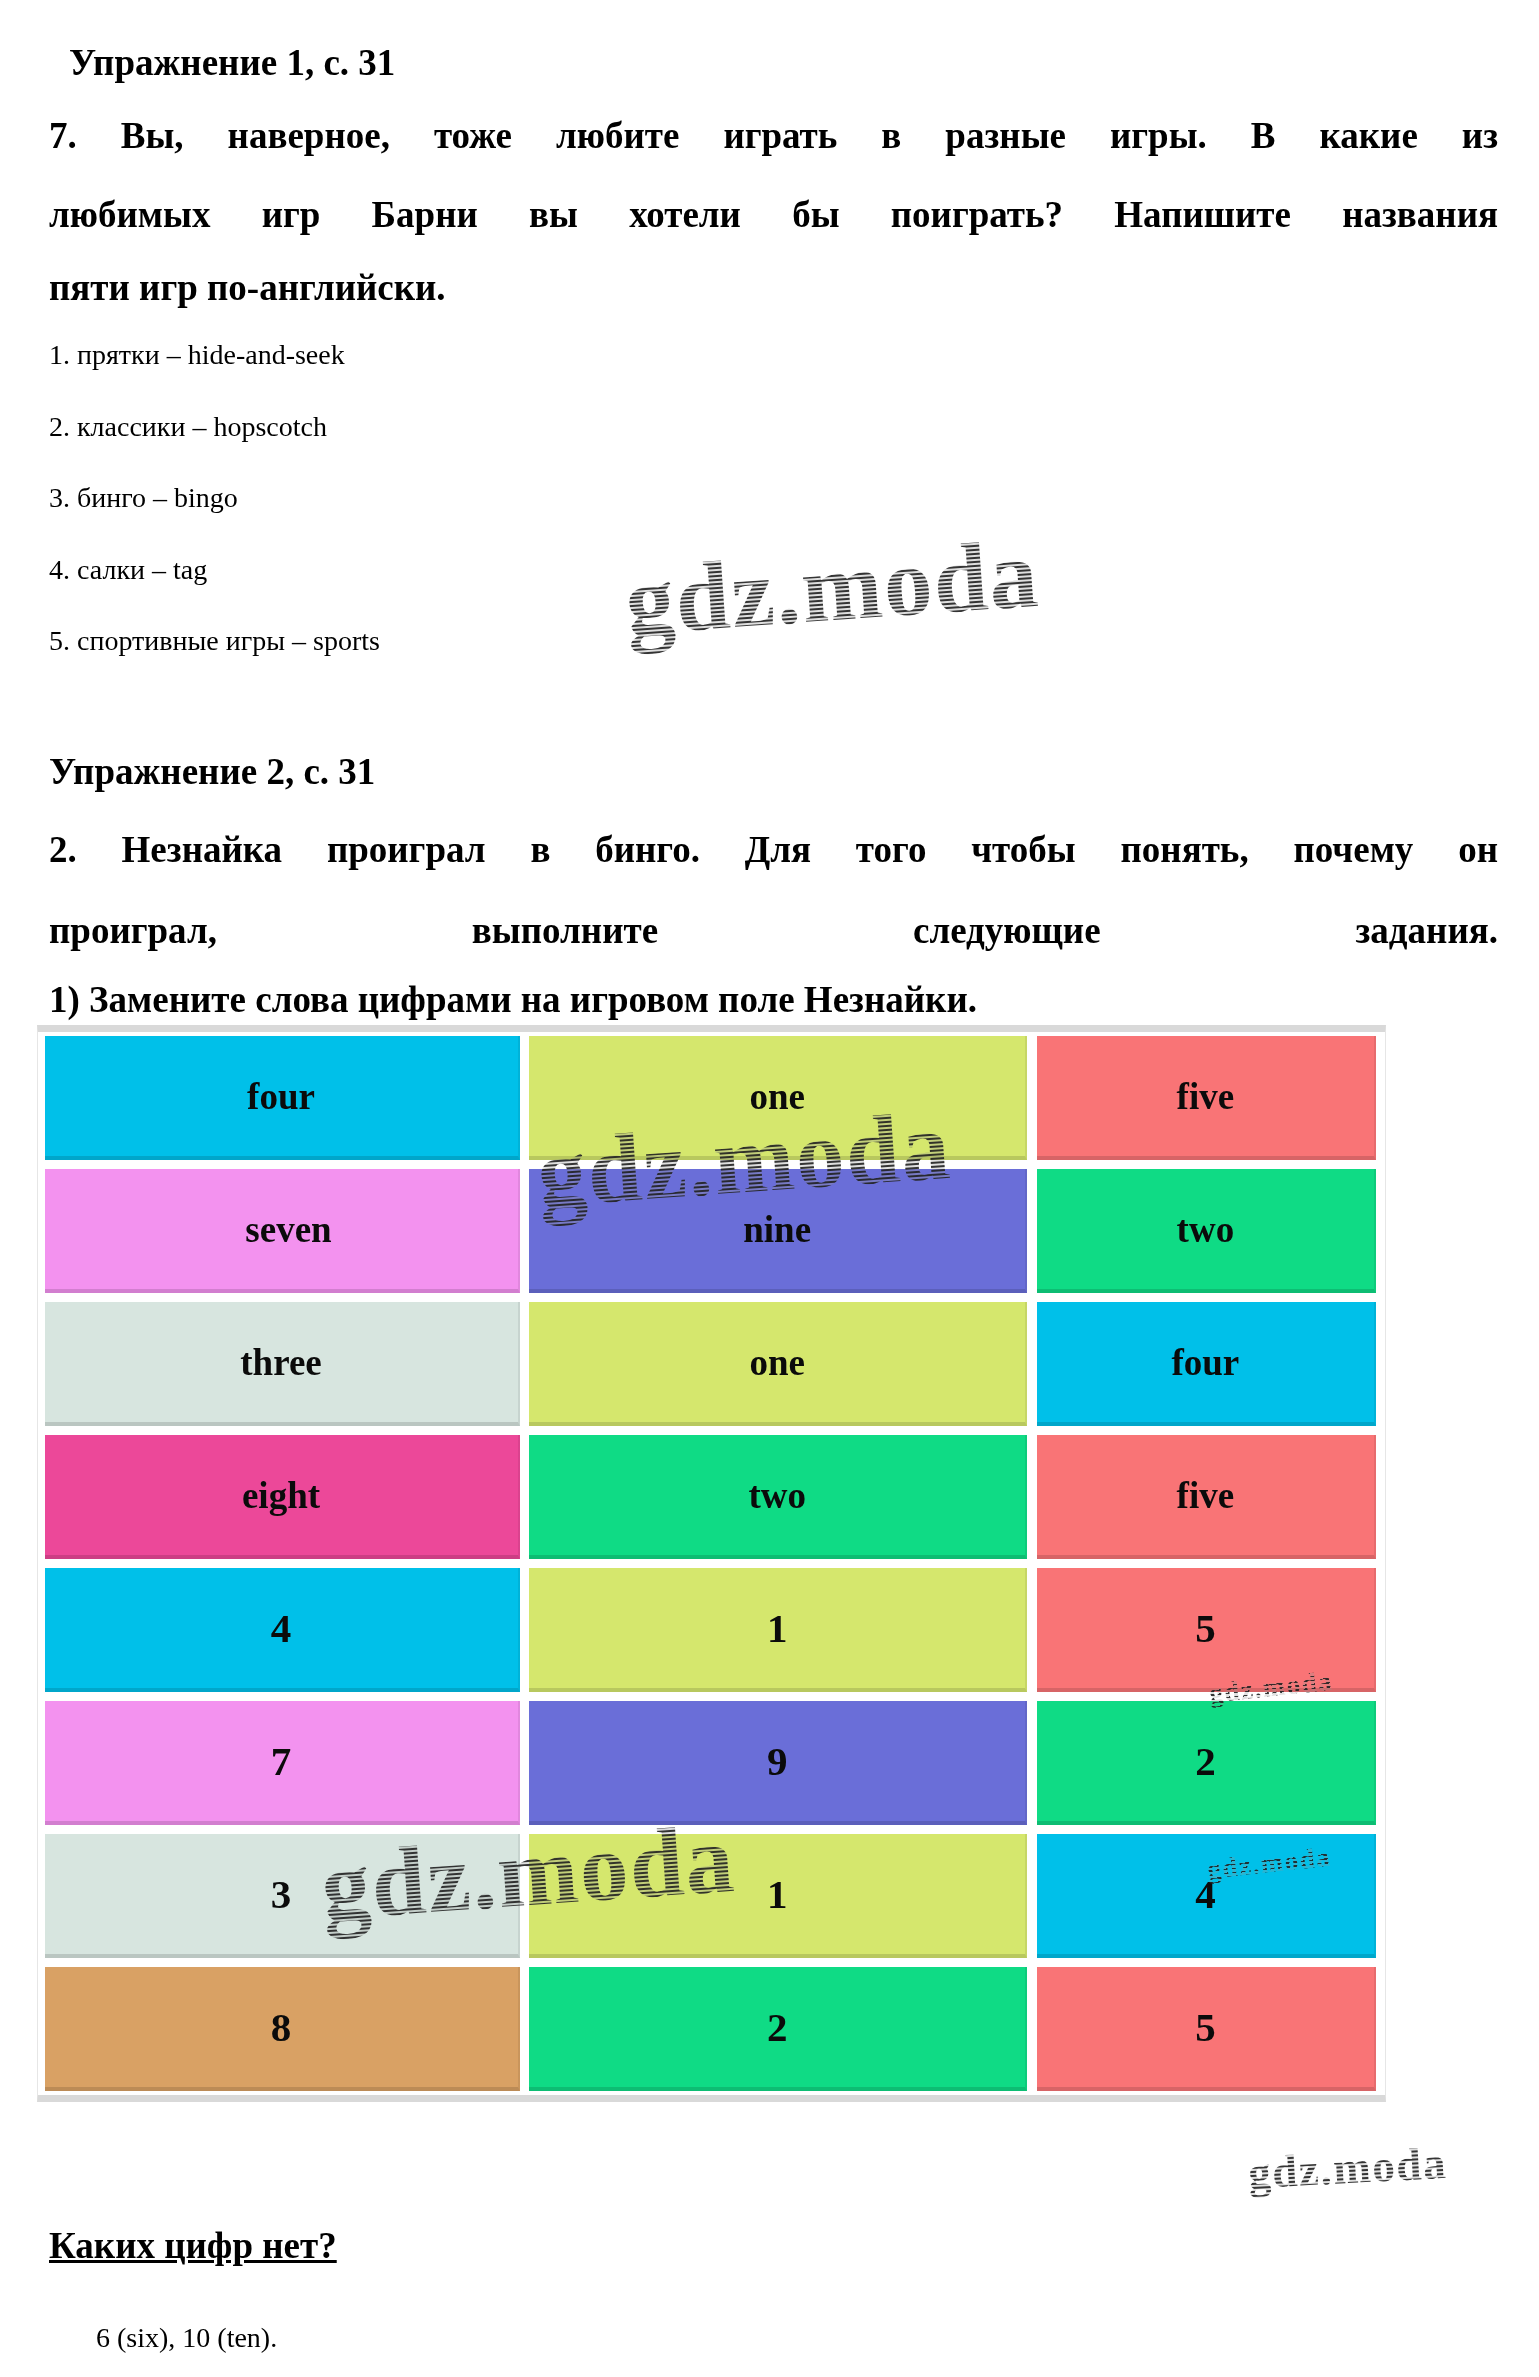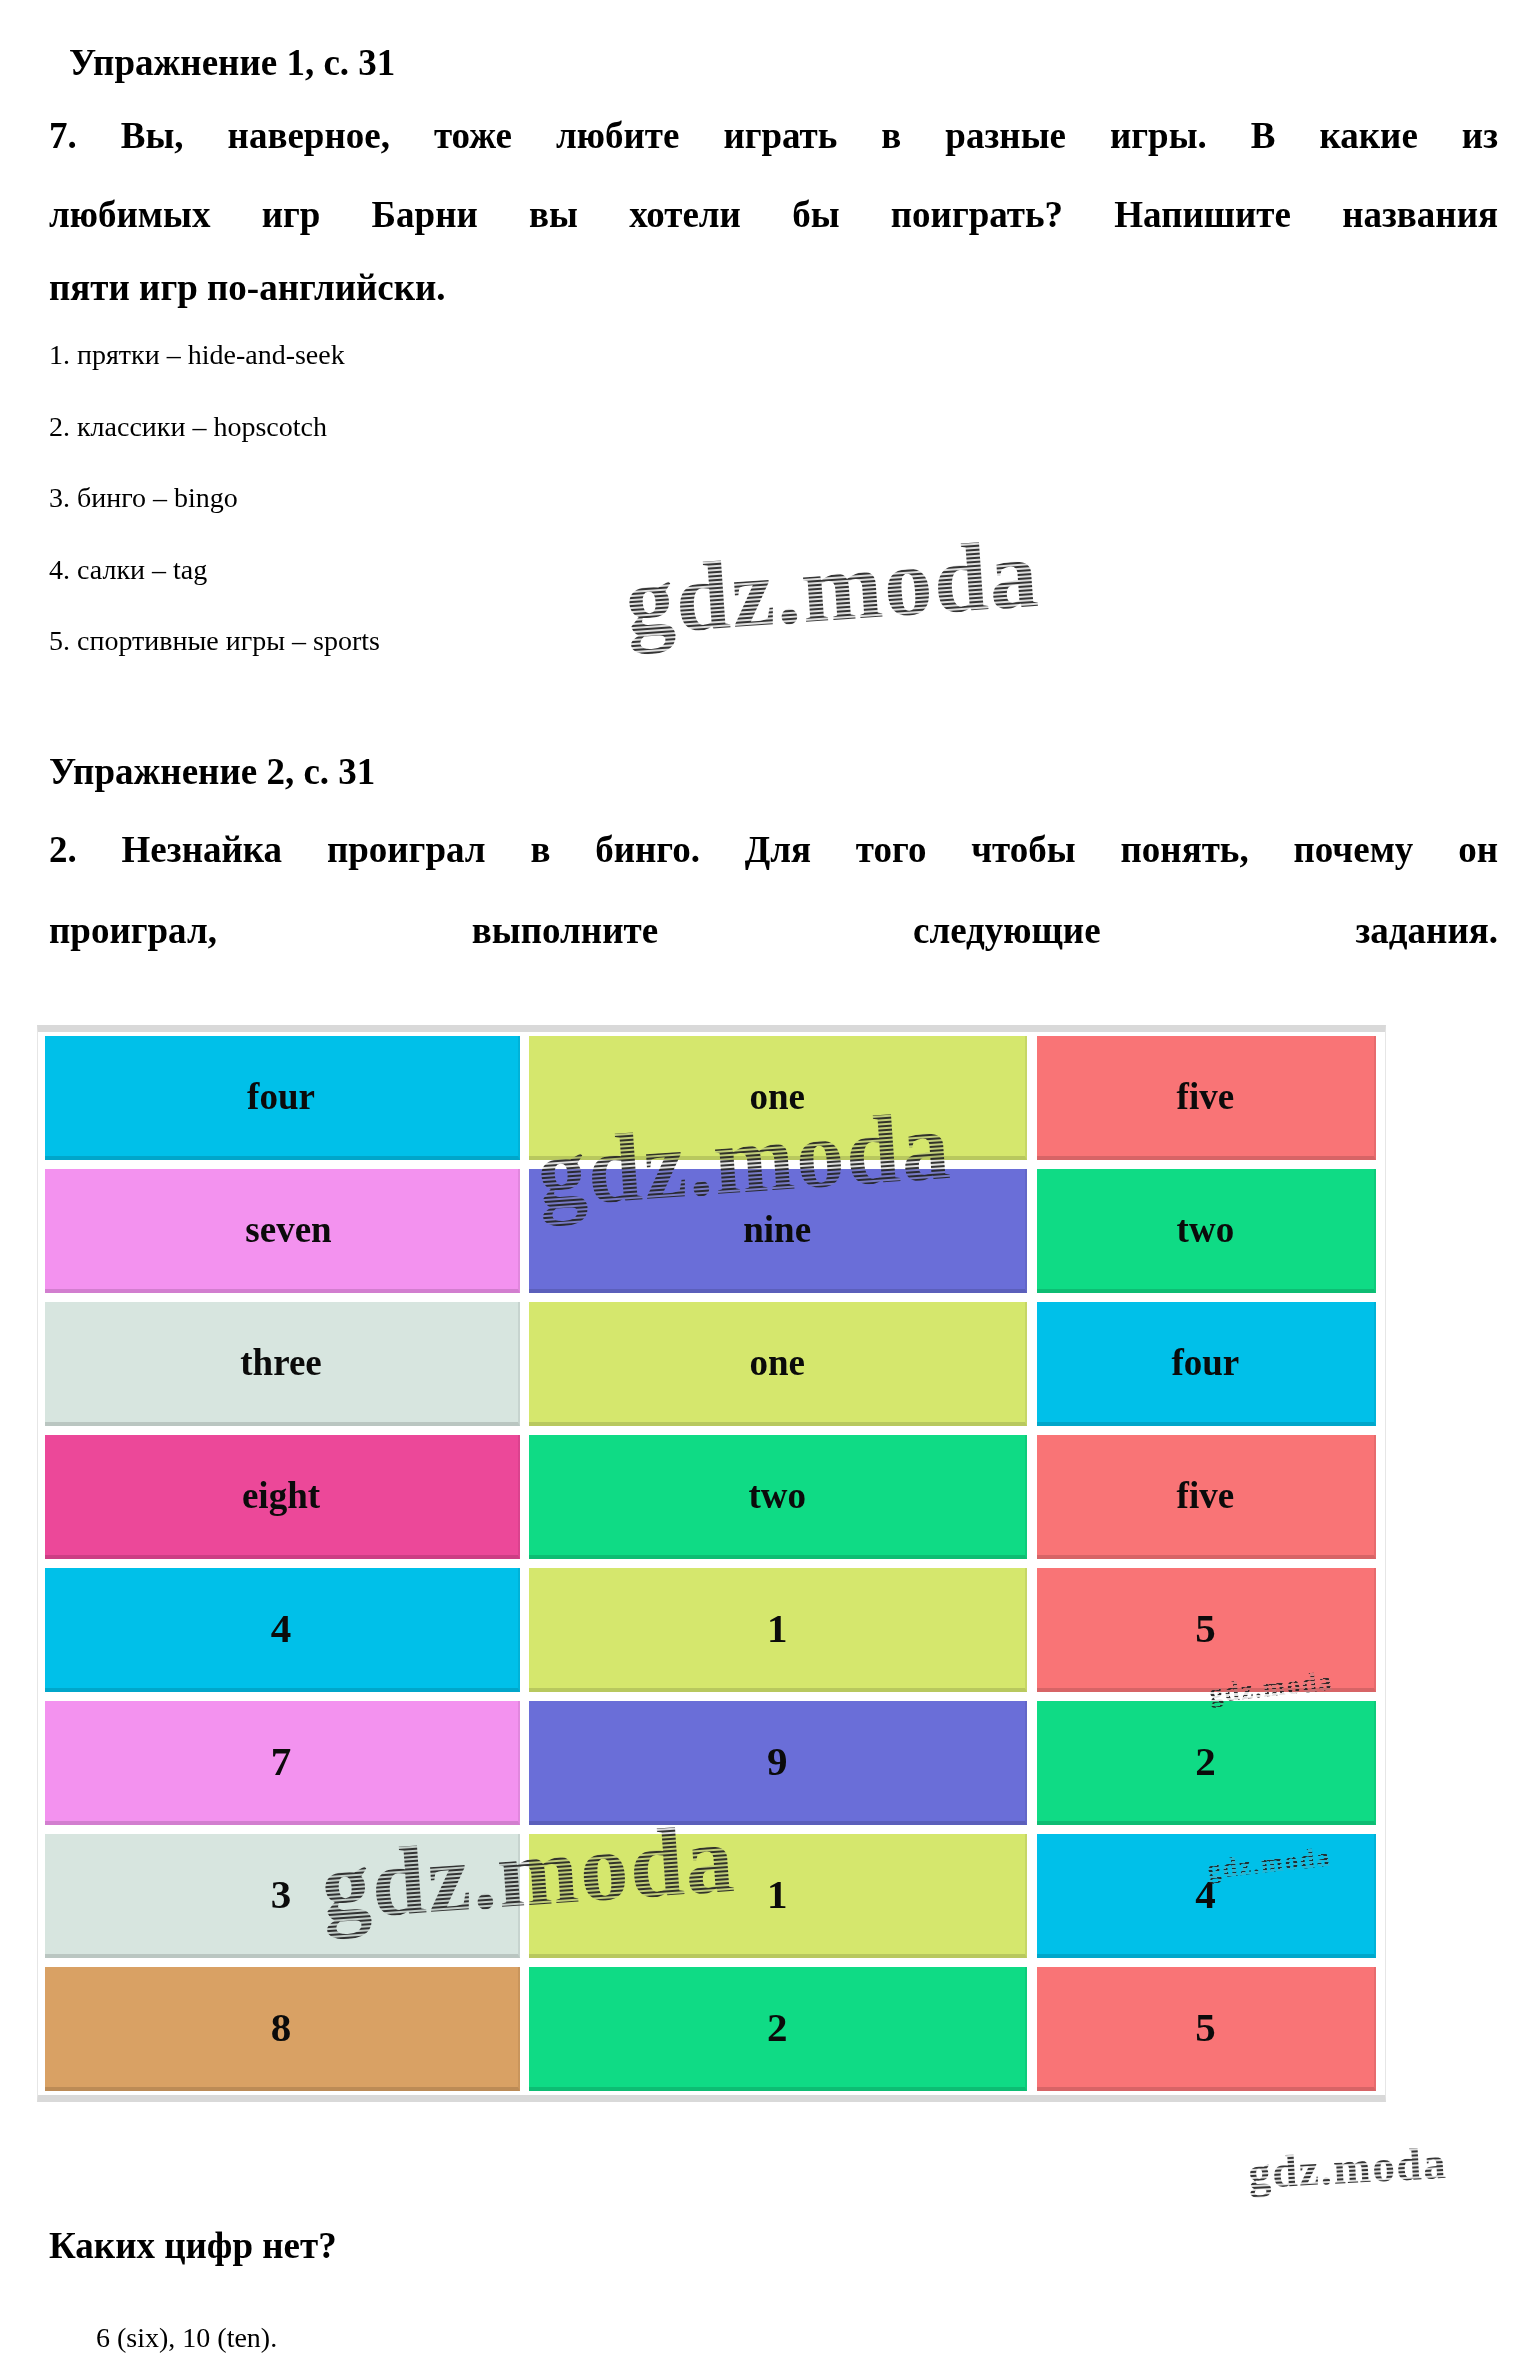--- a/index.html
+++ b/index.html
@@ -98,20 +98,21 @@
   <div class="tline reg" style="top:549px;">4. салки – tag</div>
   <div class="tline reg" style="top:620px;">5. спортивные игры – sports</div>
 
   <div class="wm wm-big" style="left:625px;top:527px;">gdz.moda</div>
 
   <div class="tline" style="top:751px;">Упражнение 2, с. 31</div>
 
   <div class="tline just" style="top:829px;">2. Незнайка проиграл в бинго. Для того чтобы понять, почему он</div>
   <div class="tline just" style="top:910px;">проиграл, выполните следующие задания.</div>
 
+  <div class="tline" style="top:979px;">1) Замените слова цифрами на игровом поле Незнайки.</div>
 
   <div class="board">
     <div class="cell" style="background: rgb(0, 192, 233);">four</div>
     <div class="cell" style="background: rgb(213, 231, 109);">one</div>
     <div class="cell" style="background: rgb(249, 116, 118);">five</div>
 
     <div class="cell" style="background: rgb(243, 146, 239); padding-left: 15px;">seven</div>
     <div class="cell" style="background: rgb(106, 110, 216);">nine</div>
     <div class="cell" style="background: rgb(15, 219, 133);">two</div>
 
@@ -139,17 +140,17 @@
     <div class="cell num" style="background: rgb(15, 219, 133);">2</div>
     <div class="cell num" style="background: rgb(249, 116, 118);">5</div>
   </div>
 
   <div class="wm wm-big" style="left:537px;top:1099px;">gdz.moda</div>
   <div class="wm wm-big" style="left:321px;top:1812px;">gdz.moda</div>
   <div class="wm wm-small" style="left:1209px;top:1672px;">gdz.moda</div>
   <div class="wm wm-small" style="left:1207px;top:1848px;">gdz.moda</div>
 
   <div class="wm wm-mid" style="left:1248px;top:2142px;">gdz.moda</div>
-  <div class="tline" style="top:2225px;">Каких цифр нет?</div>
+  <div class="tline" style="top:2225px;text-decoration:underline;">Каких цифр нет?</div>
   <div class="tline reg" style="top:2317px;margin-left:47px;">6 (six), 10 (ten).</div>
 
 </div>
 
 
 </body></html>

